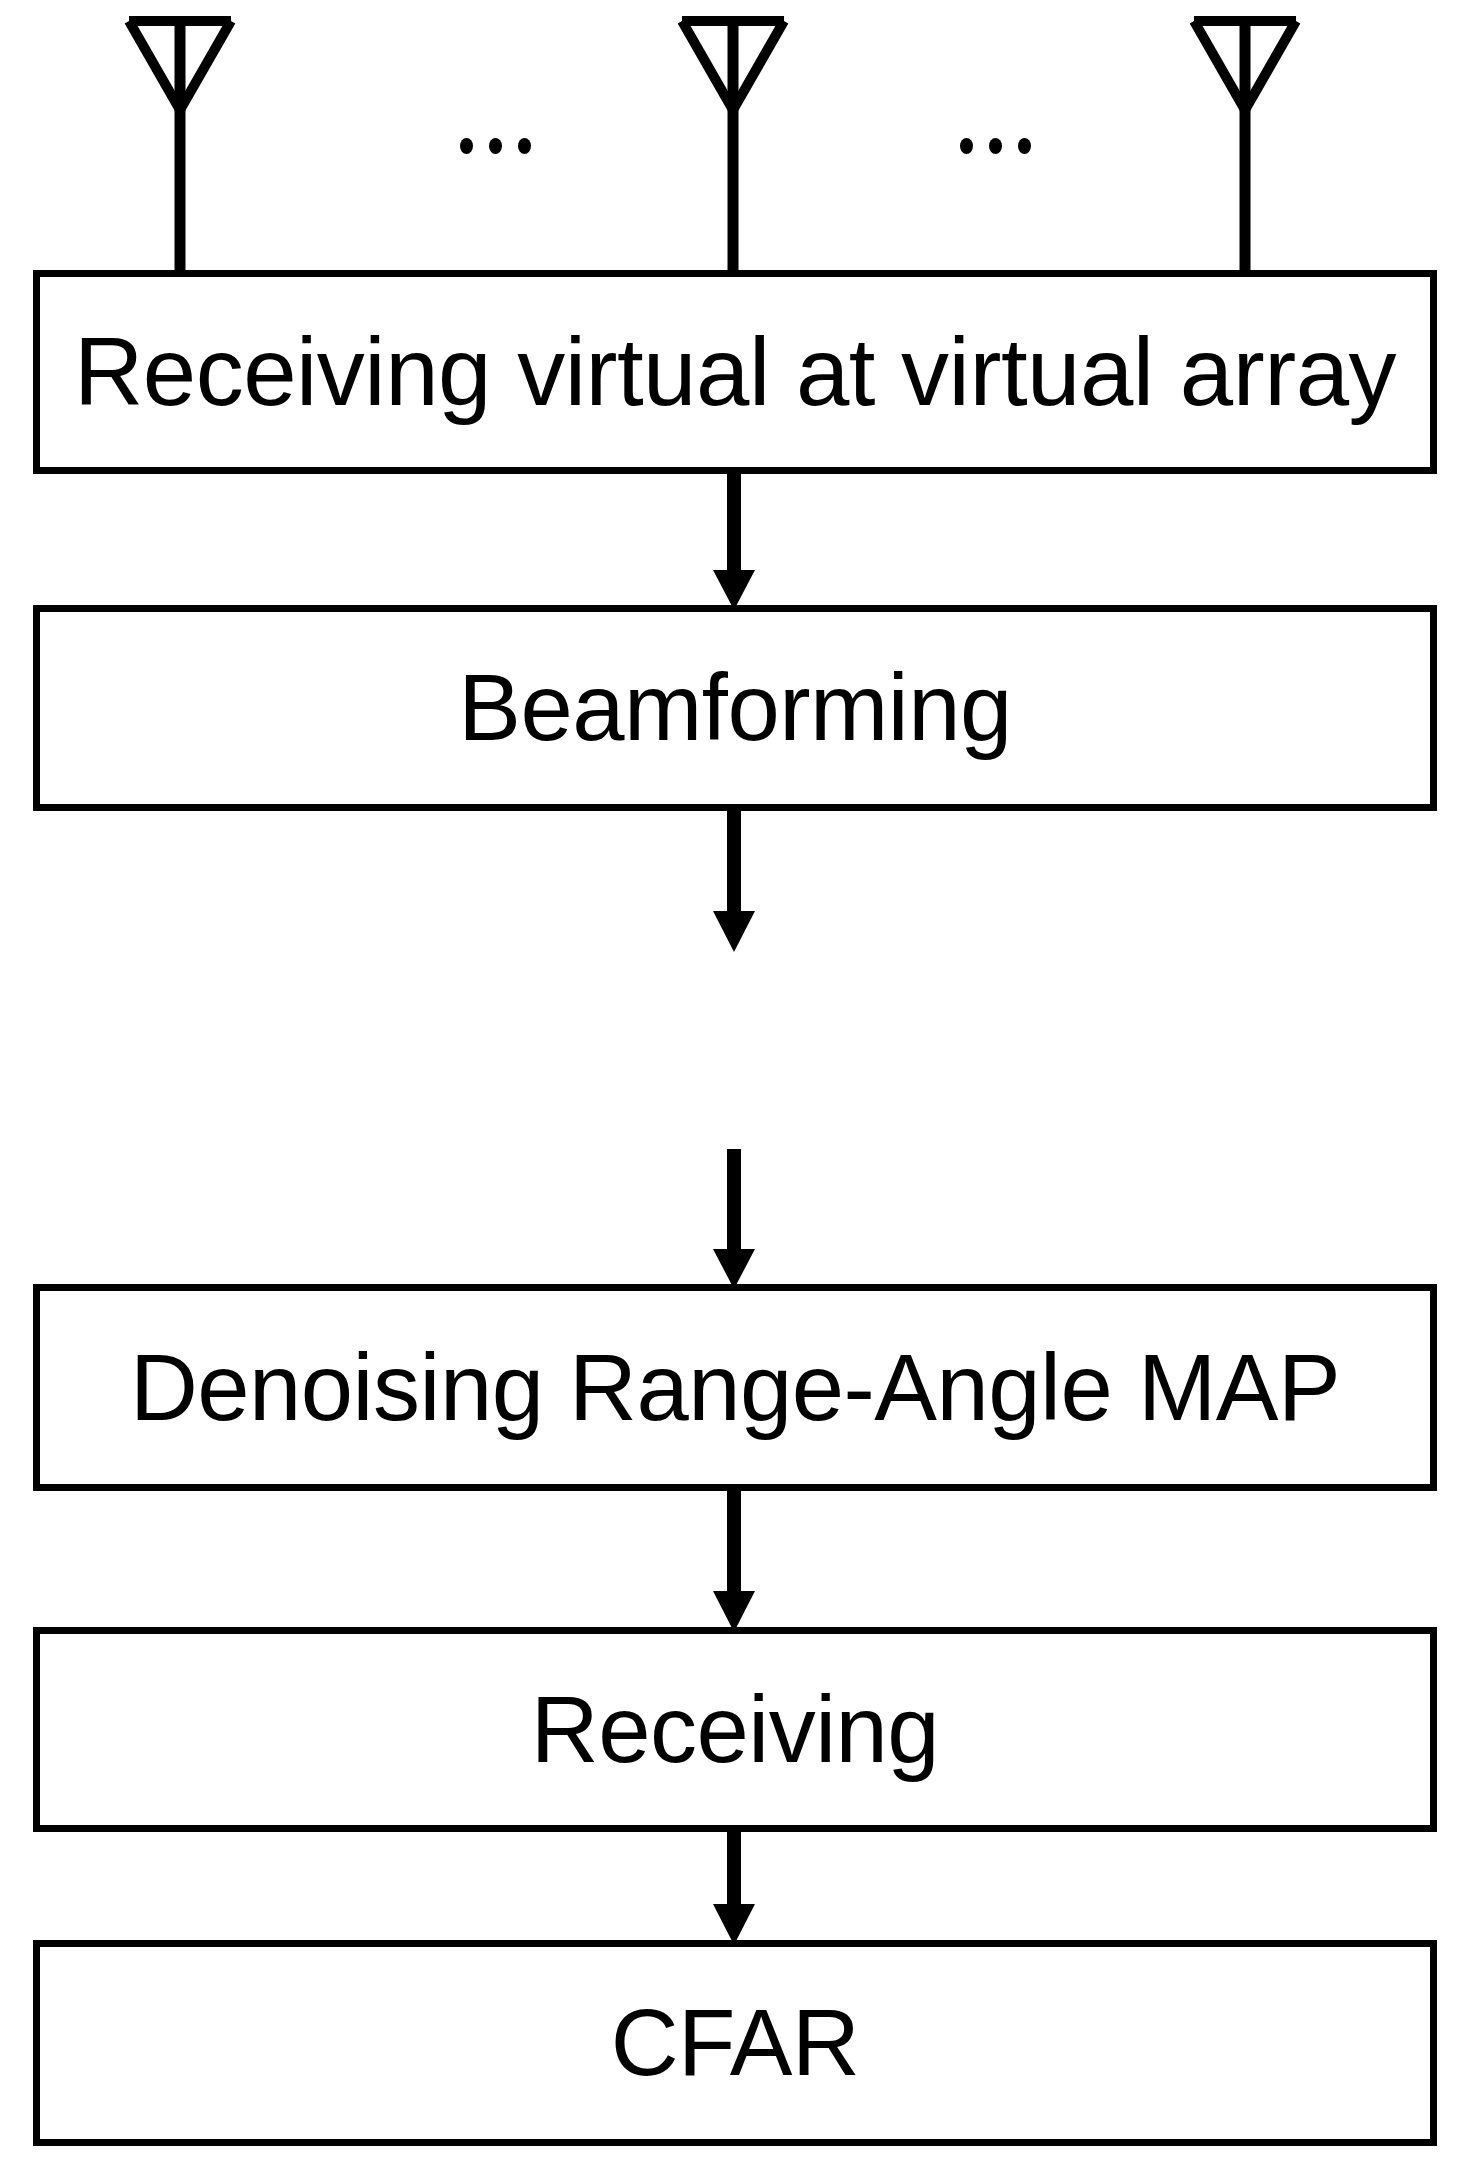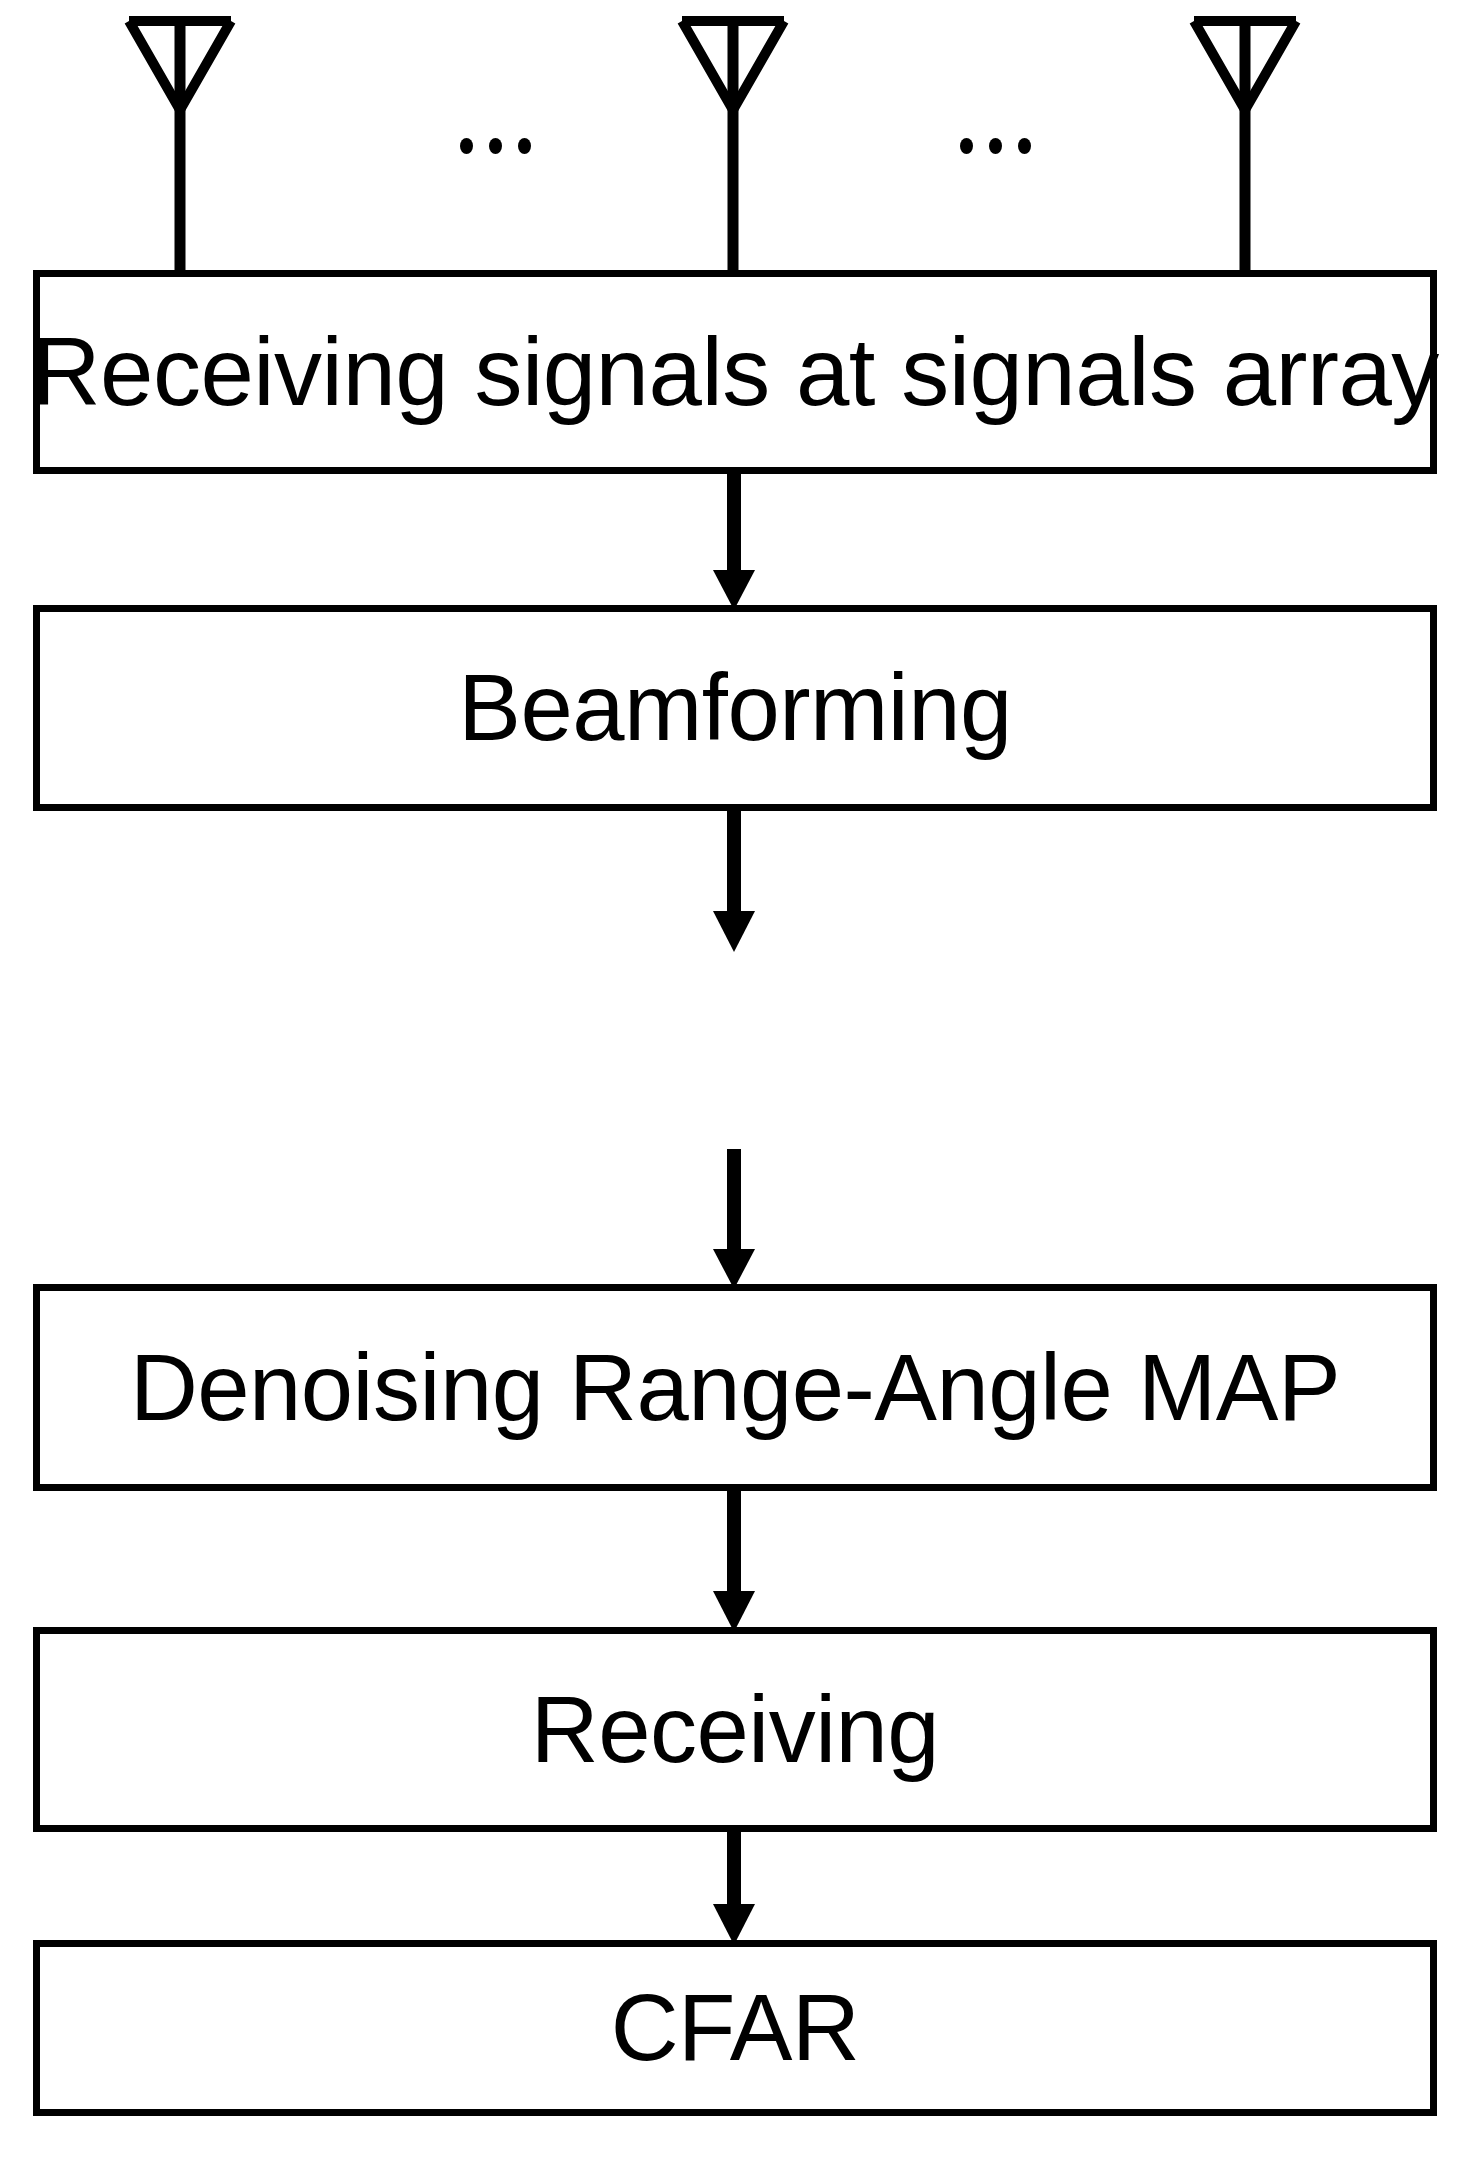--- a/index.html
+++ b/index.html
@@ -62,21 +62,21 @@
     white-space: nowrap;
     font-weight: 400;
     letter-spacing: -0.5px;
   }
   .box-1 { top: 270px;  height: 204px; }
   .box-1 .label { font-size: 96px; }
   .box-2 { top: 605px;  height: 206px; }
   .box-3 { top: 947px;  height: 206px; }
   .box-4 { top: 1284px; height: 207px; }
   .box-5 { top: 1627px; height: 205px; }
-  .box-6 { top: 1940px; height: 176px; }
+  .box-6 { top: 1940px; height: 206px; }
 
   
   .arrow {
     position: absolute;
     left: 707px;
     width: 54px;
   }
   .arrow svg { display: block; }
   .arrow-1 { top: 470px;  height: 140px; }
   .arrow-2 { top: 807px;  height: 145px; }
@@ -119,21 +119,21 @@
     <span class="dot"></span>
   </div>
 
   <div class="ellipsis" style="left:930px; top:126px; width:130px;">
     <span class="dot"></span>
     <span class="dot"></span>
     <span class="dot"></span>
   </div>
 
   <div class="proc-box box-1">
-    <span class="label">Receiving signals at signals array</span>
+    <span class="label">Receiving virtual at virtual array</span>
   </div>
 
   <div class="proc-box box-2">
     <span class="label">Beamforming</span>
   </div>
 
 
   <div class="proc-box box-4">
     <span class="label">Denoising Range-Angle MAP</span>
   </div>

